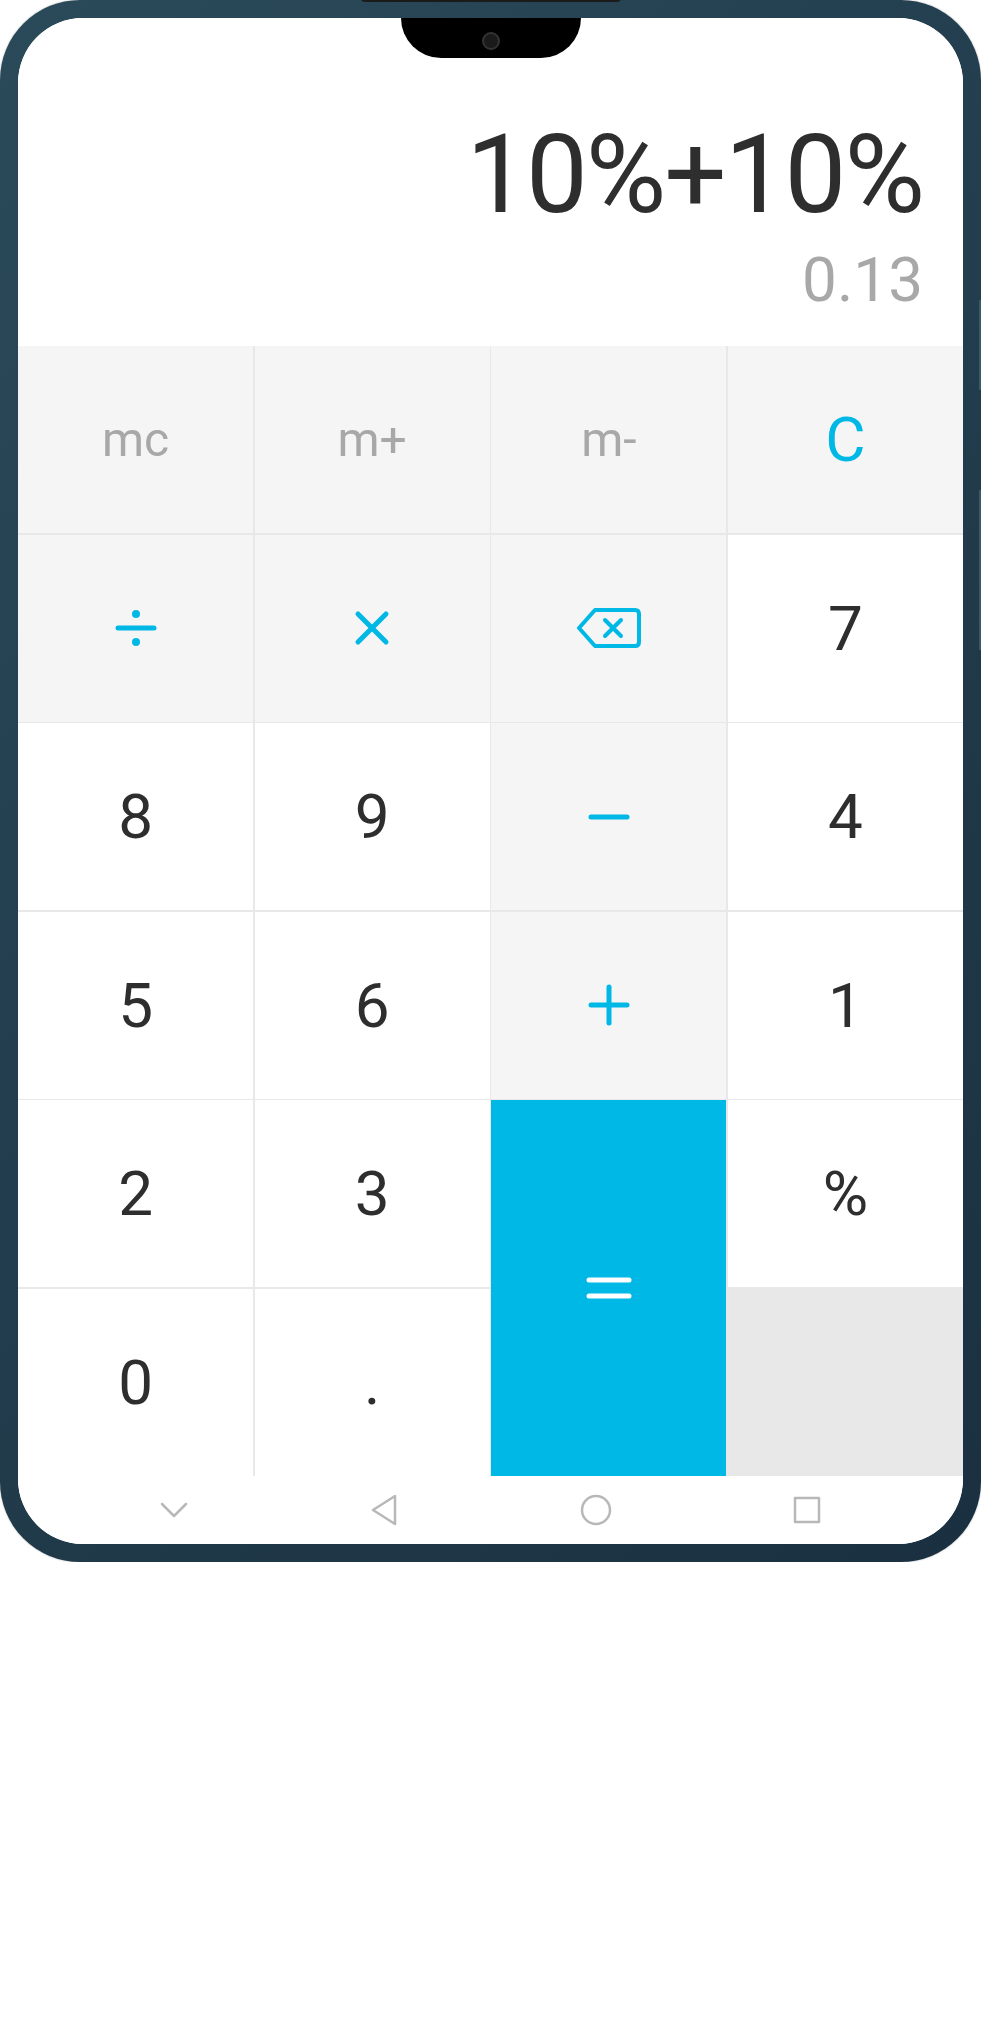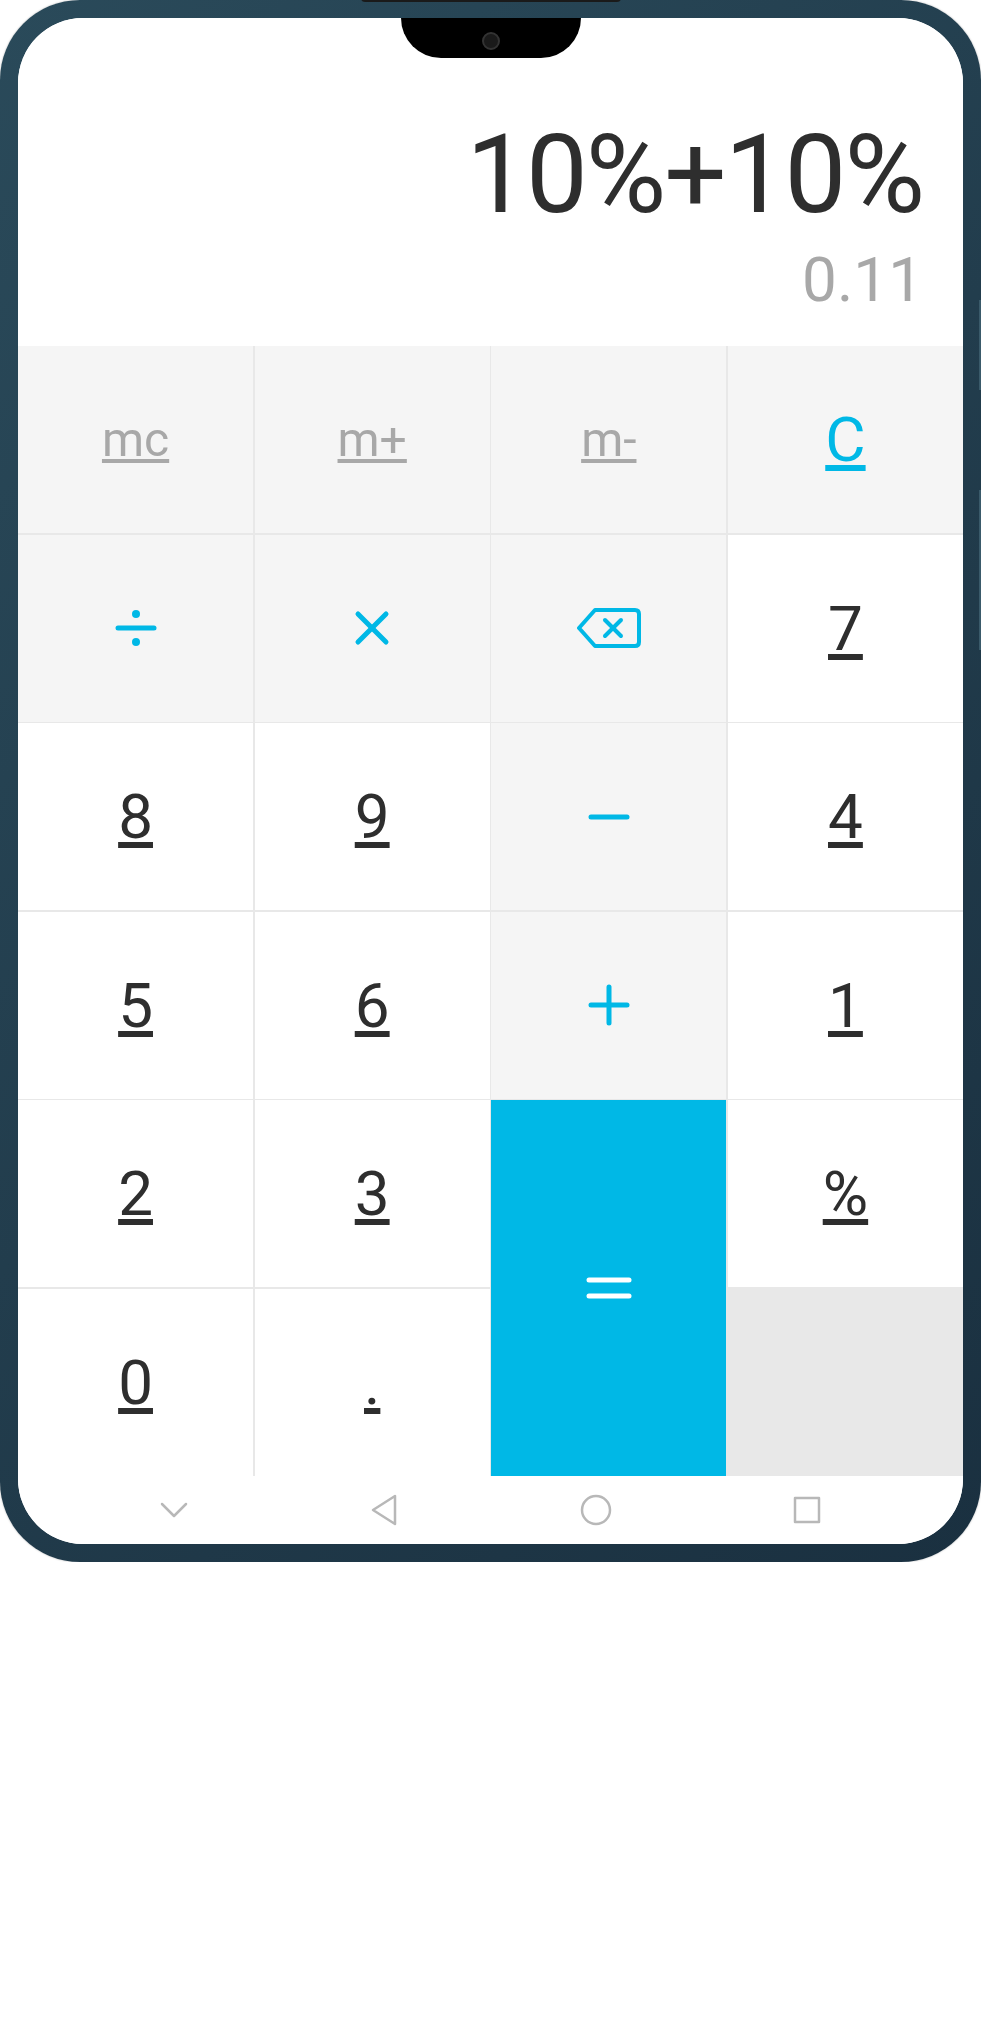--- a/index.html
+++ b/index.html
@@ -104,21 +104,20 @@
     .key {
       background: #ffffff;
       display: flex;
       align-items: center;
       justify-content: center;
       font-size: 62px;
       font-weight: 400;
       color: #2e2e2e;
       cursor: pointer;
       user-select: none;
-      text-decoration: underline;
     }
     
     .key.memory {
       background: #f5f5f5;
       font-size: 48px;
       color: #a8a8a8;
       font-weight: 400;
     }
     
     .key.operator-row {
@@ -244,21 +243,21 @@
   <div class="side-button b1"></div>
   <div class="side-button b2"></div>
   <div class="phone-inner">
     <div class="notch">
       <div class="notch-camera"></div>
     </div>
     <div class="screen">
 
       <div class="display-area">
         <div class="expression">10%+10%</div>
-        <div class="result">0.11</div>
+        <div class="result">0.13</div>
       </div>
 
       <div class="keypad">
 
         <div class="key memory">mc</div>
         <div class="key memory">m+</div>
         <div class="key memory">m-</div>
 
         <div class="key operator-row accent">C</div>
         <div class="key operator-row accent">

